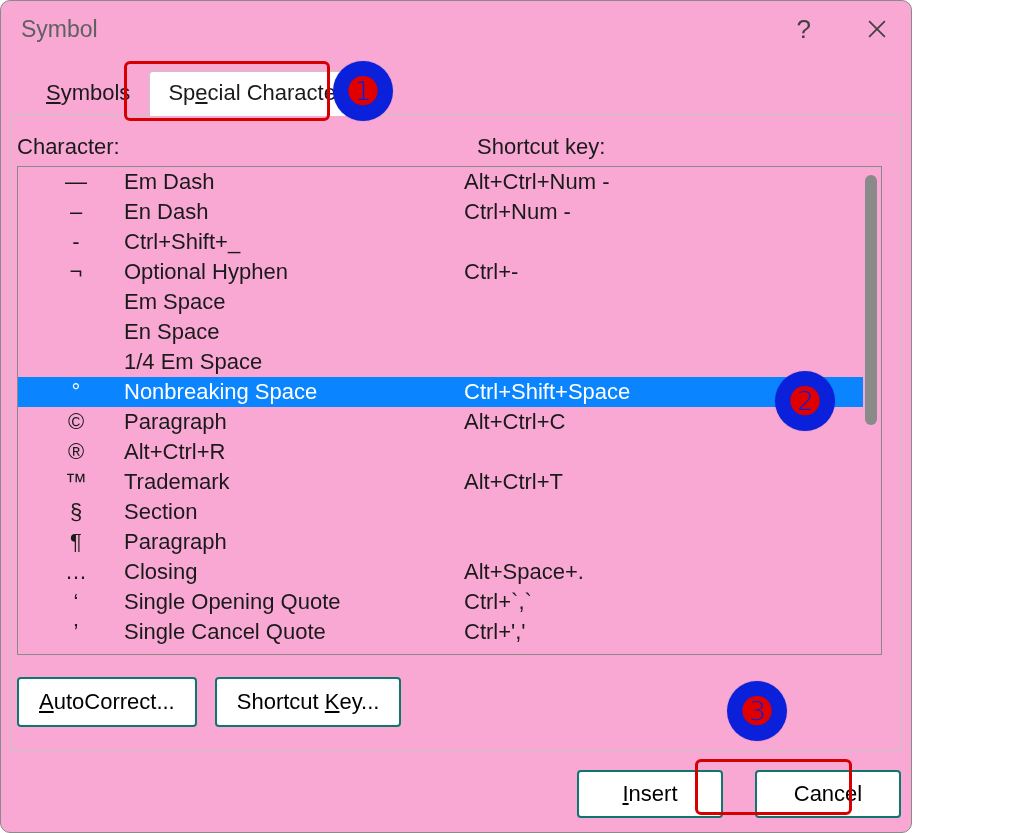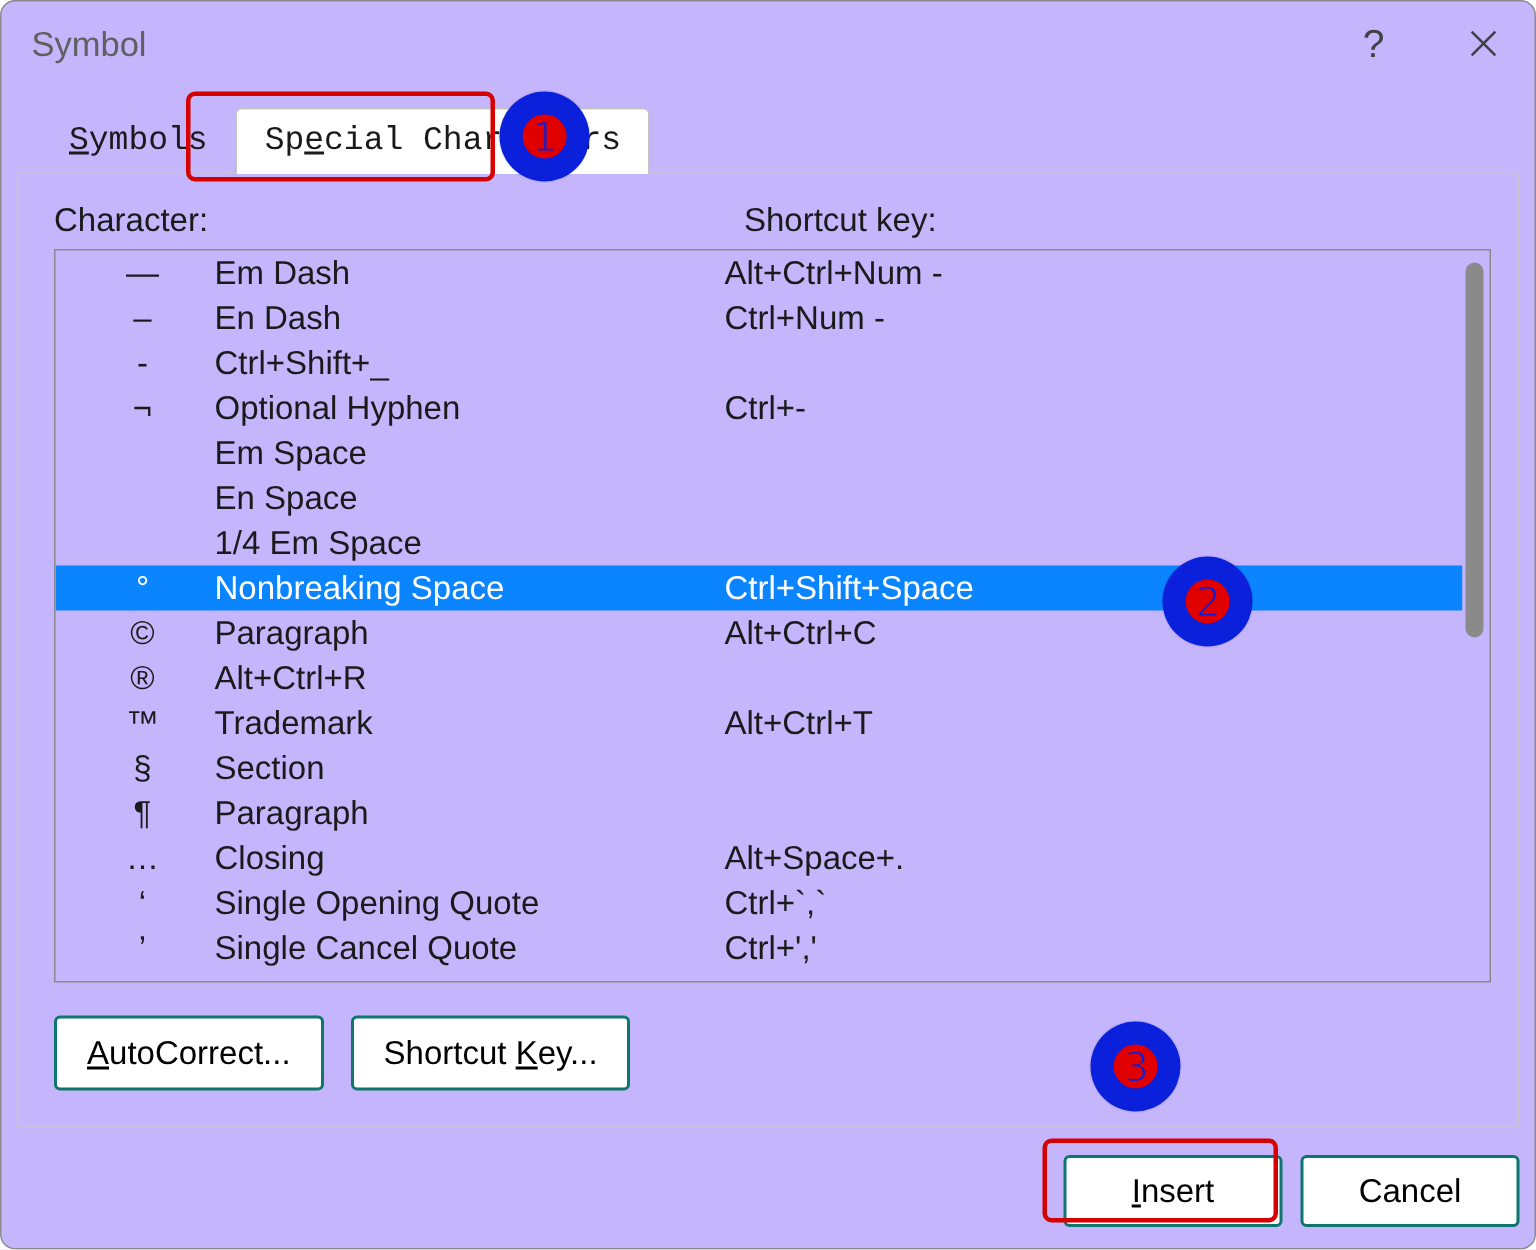--- a/index.html
+++ b/index.html
@@ -6,24 +6,24 @@
   html, body {
     margin: 0; padding: 0;
     width: 1024px; height: 833px;
     font-family: "Segoe UI", Arial, sans-serif;
     font-size: 21px;
     color: #1a1a1a;
     background: #ffffff;
     overflow: hidden;
   }
   .dialog {
-    width: 1024px; height: 833px;
+    width: 912px; height: 833px;
     border: 1px solid #8a8a8a;
     border-radius: 10px;
-    background: #c4b5fd;
+    background: #f9a8d4;
     display: flex;
     flex-direction: column;
     position: relative;
   }
   .titlebar {
     height: 56px;
     display: flex;
     align-items: center;
     padding: 0 14px 0 20px;
     color: #606060;
@@ -49,41 +49,40 @@
     padding: 0 10px 10px 10px;
     display: flex;
     flex-direction: column;
   }
   .tabs {
     display: flex;
     align-items: flex-end;
     padding-left: 16px;
     height: 58px;
     position: relative;
-    font-family: Liberation Mono, monospace;
   }
   .tab {
     padding: 8px 18px 10px 18px;
     border: 1px solid transparent;
     border-bottom: none;
     cursor: pointer;
     font-size: 22px;
     position: relative;
     top: 1px;
     border-radius: 4px 4px 0 0;
   }
   .tab.active {
     border-color: #c6c6c6;
     background: #ffffff;
   }
   .tab .mnemonic { text-decoration: underline; }
   .tab-panel {
     border: 1px solid #c6c6c6;
     flex: 1;
-    padding: 18px 18px 24px 24px;
+    padding: 18px 18px 24px 5px;
     display: flex;
     flex-direction: column;
     border-radius: 0 2px 2px 2px;
   }
   .col-headers {
     display: flex;
     font-size: 22px;
     margin-bottom: 6px;
   }
   .col-headers .h-char { width: 460px; }
@@ -143,21 +142,21 @@
     font-size: 22px;
     padding: 10px 20px;
     cursor: pointer;
     border-radius: 4px;
     font-family: inherit;
   }
   .btn .mnemonic { text-decoration: underline; }
   .footer {
     display: flex;
     justify-content: flex-end;
-    gap: 12px;
+    gap: 32px;
     padding: 8px 10px 14px 10px;
   }
   .footer .btn { width: 146px; height: 48px; padding:0; }
   
   .callout {
     position: absolute;
     border: 3px solid #d60000;
     border-radius: 6px;
     pointer-events: none;
   }

